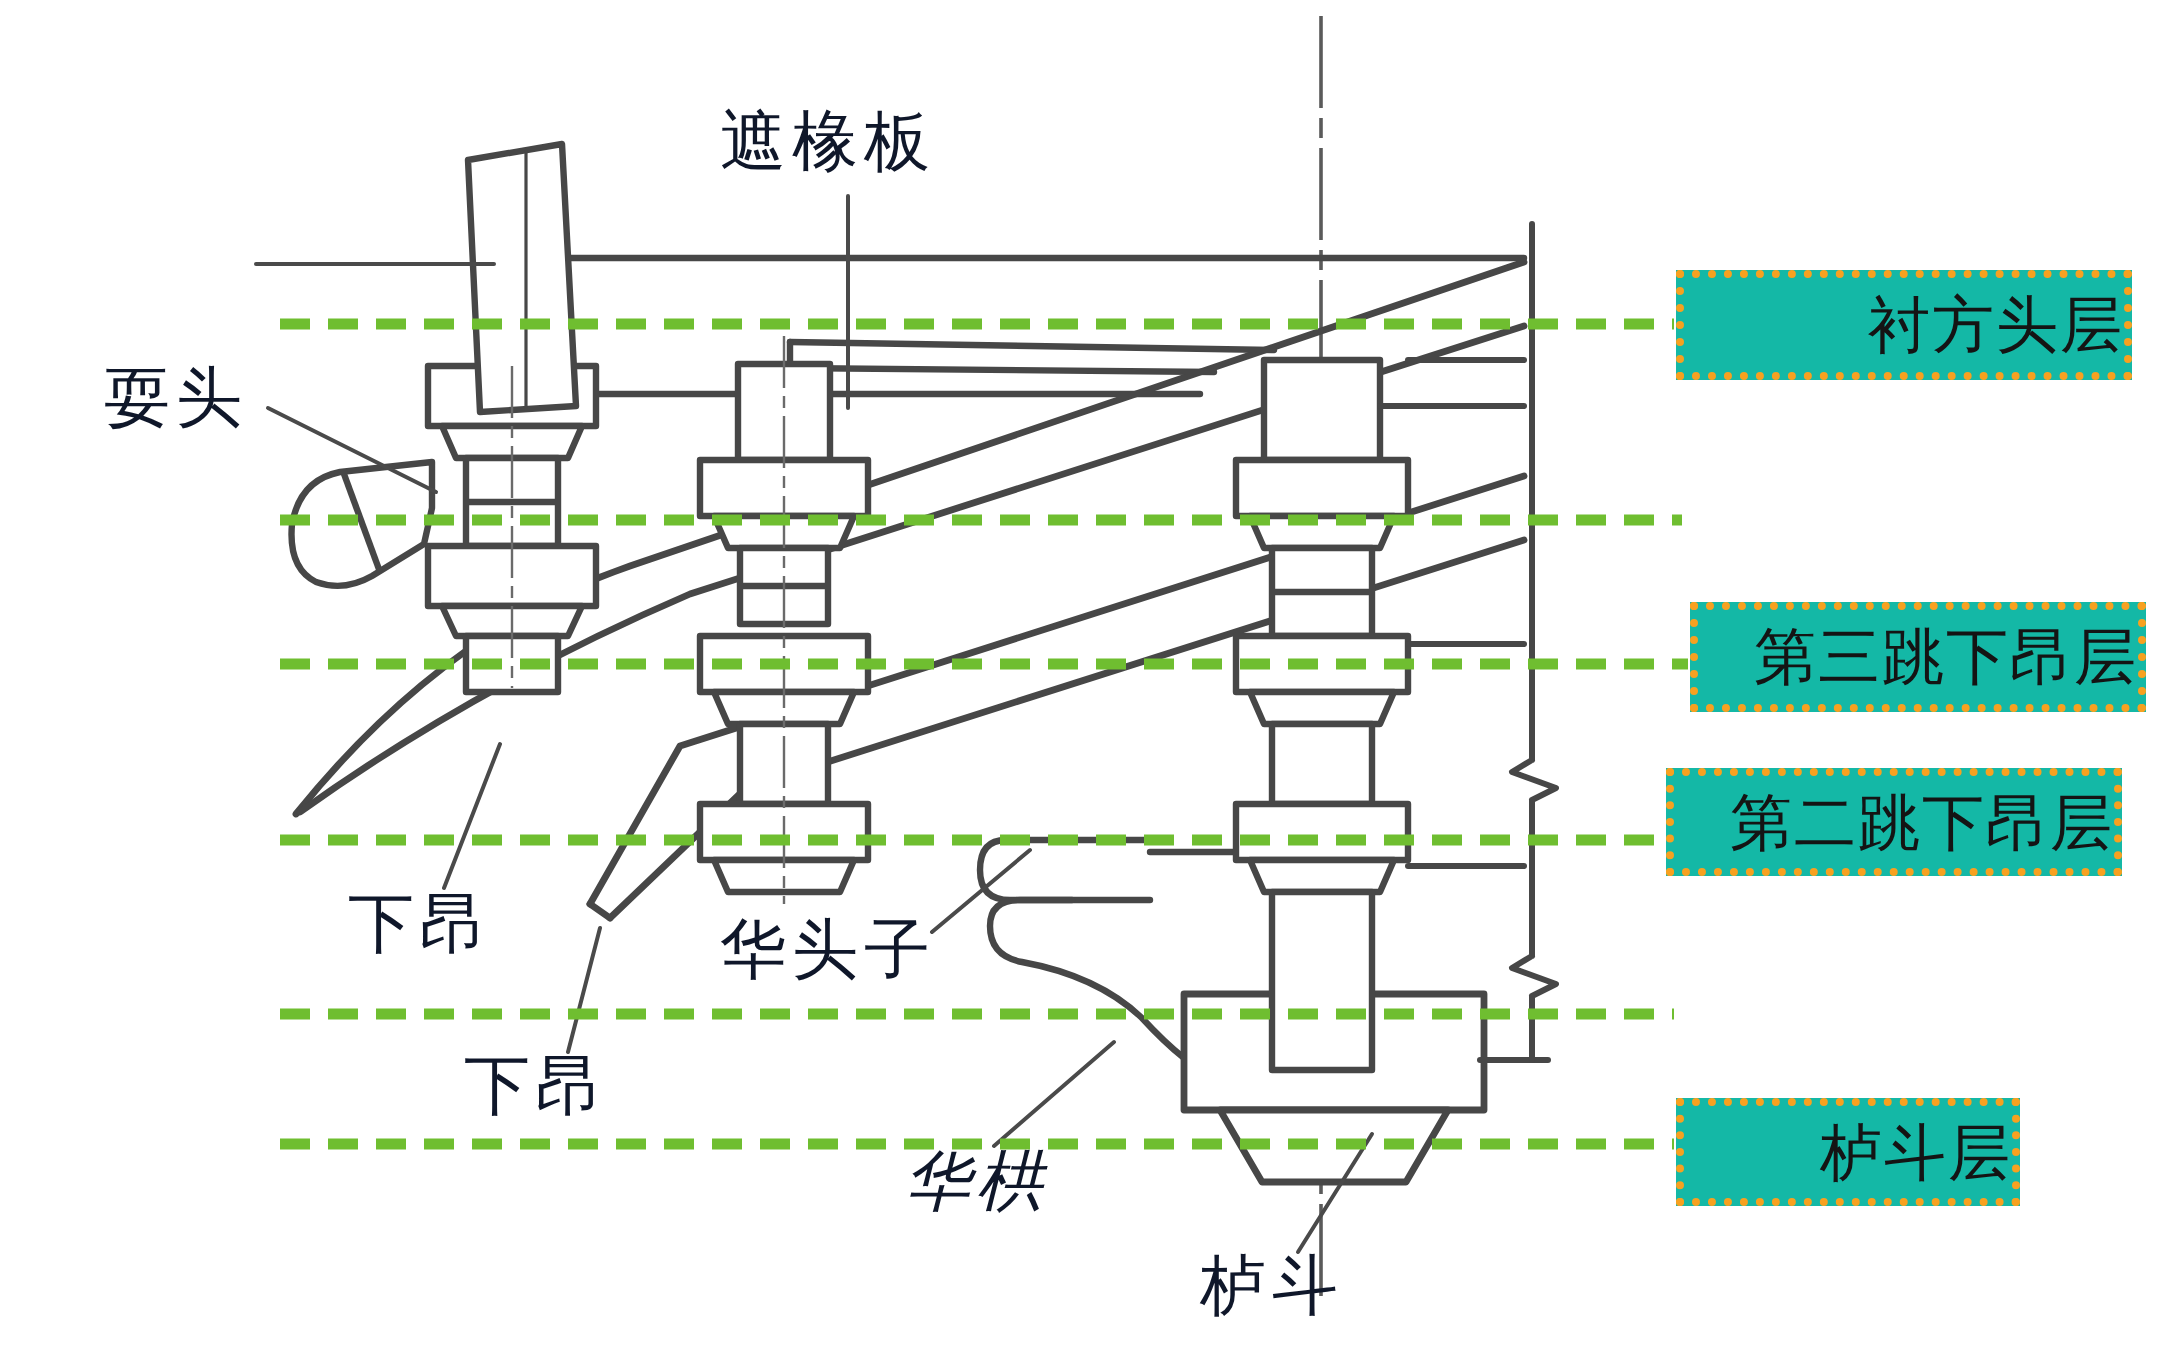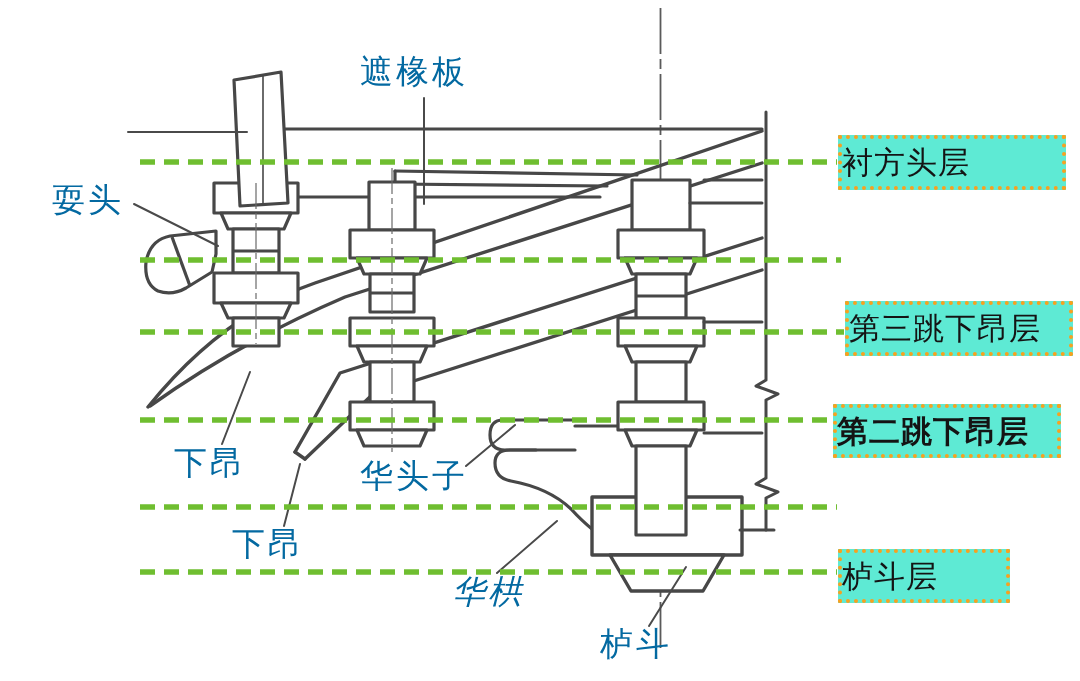--- a/index.html
+++ b/index.html
@@ -8,30 +8,30 @@
     width:1080px;height:681px;
     background:#ffffff;
     font-family:"Liberation Serif","DejaVu Serif",serif;
     overflow:hidden;
   }
   #drawing{position:absolute;left:0;top:0;}
   .part-label{
     position:absolute;
     font-size:33px;
     letter-spacing:3px;
-    color:#0369a1;
+    color:#0f172a;
     white-space:nowrap;
     line-height:1;
   }
   .layer-box{
     position:absolute;
     box-sizing:border-box;
     border:4px dotted #f7a120;
-    background:#5eead4;
-    display:flex;align-items:center;justify-content:flex-start;
+    background:#14b8a6;
+    display:flex;align-items:center;justify-content:flex-end;
   }
   .layer-box span{
     font-size:31px;
     letter-spacing:1px;
     color:#141414;
     white-space:nowrap;
     line-height:1;
   }
 </style>
 </head>
@@ -159,20 +159,20 @@
   <div class="part-label" style="left:232px;top:528px;">下昂</div>
   <div class="part-label" style="left:452px;top:576px;font-style:italic;">华栱</div>
   <div class="part-label" style="left:600px;top:628px;text-align:center;">栌斗</div>
 
   <div class="layer-box" style="left:838px;top:135px;width:228px;height:55px;">
     <span>衬方头层</span>
   </div>
   <div class="layer-box" style="left:845px;top:301px;width:228px;height:55px;">
     <span>第三跳下昂层</span>
   </div>
-  <div class="layer-box" style="left:833px;top:404px;width:228px;height:54px;font-weight:bold;">
+  <div class="layer-box" style="left:833px;top:384px;width:228px;height:54px;">
     <span>第二跳下昂层</span>
   </div>
   <div class="layer-box" style="left:838px;top:549px;width:172px;height:54px;">
     <span>栌斗层</span>
   </div>
 
 </div>
 
 </body></html>

